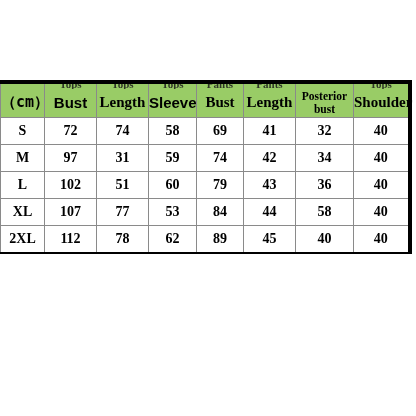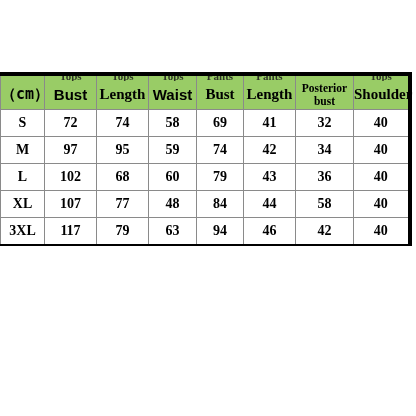--- a/index.html
+++ b/index.html
@@ -10,21 +10,21 @@
     width: 416px;
     height: 416px;
     background: #ffffff;
     font-family: "Liberation Serif", serif;
     overflow: hidden;
   }
 
   #chart-wrap {
     position: absolute;
     left: 0px;
-    top: 72px;
+    top: 80px;
     width: 409px;
   }
 
   table.size-chart {
     border-collapse: collapse;
     table-layout: fixed;
     width: 409px;
     background: #ffffff;
     border-top: 4px solid #000000;
     border-right: 4px solid #000000;
@@ -154,72 +154,72 @@
         <td></td>
         <td>
             <span class="clip-txt">Tops</span>
           </td>
       </tr>
 
       <tr class="head-row">
         <td class="unit-cell">（cm）</td>
         <td class="h-serif">Bust</td>
         <td class="h-mono">Length</td>
-        <td class="h-serif">Waist</td>
+        <td class="h-serif">Sleeve</td>
         <td class="h-mono">Bust</td>
         <td class="h-mono">Length</td>
         <td class="h-mono two-line">Posterior bust</td>
         <td class="h-mono">Shoulder</td>
       </tr>
 
       <tr class="data-row">
         <td class="size-cell">S</td>
         <td>72</td>
         <td>74</td>
         <td>58</td>
         <td>69</td>
         <td>41</td>
         <td>32</td>
         <td>40</td>
       </tr>
       <tr class="data-row">
         <td class="size-cell">M</td>
         <td>97</td>
-        <td>95</td>
+        <td>31</td>
         <td>59</td>
         <td>74</td>
         <td>42</td>
         <td>34</td>
         <td>40</td>
       </tr>
       <tr class="data-row">
         <td class="size-cell">L</td>
         <td>102</td>
-        <td>68</td>
+        <td>51</td>
         <td>60</td>
         <td>79</td>
         <td>43</td>
         <td>36</td>
         <td>40</td>
       </tr>
       <tr class="data-row">
         <td class="size-cell">XL</td>
         <td>107</td>
         <td>77</td>
-        <td>48</td>
+        <td>53</td>
         <td>84</td>
         <td>44</td>
         <td>58</td>
         <td>40</td>
       </tr>
       <tr class="data-row">
-        <td class="size-cell">3XL</td>
-        <td>117</td>
-        <td>79</td>
-        <td>63</td>
-        <td>94</td>
-        <td>46</td>
-        <td>42</td>
+        <td class="size-cell">2XL</td>
+        <td>112</td>
+        <td>78</td>
+        <td>62</td>
+        <td>89</td>
+        <td>45</td>
+        <td>40</td>
         <td>40</td>
       </tr>
     </tbody>
   </table>
 </div>
 
 </body></html>

